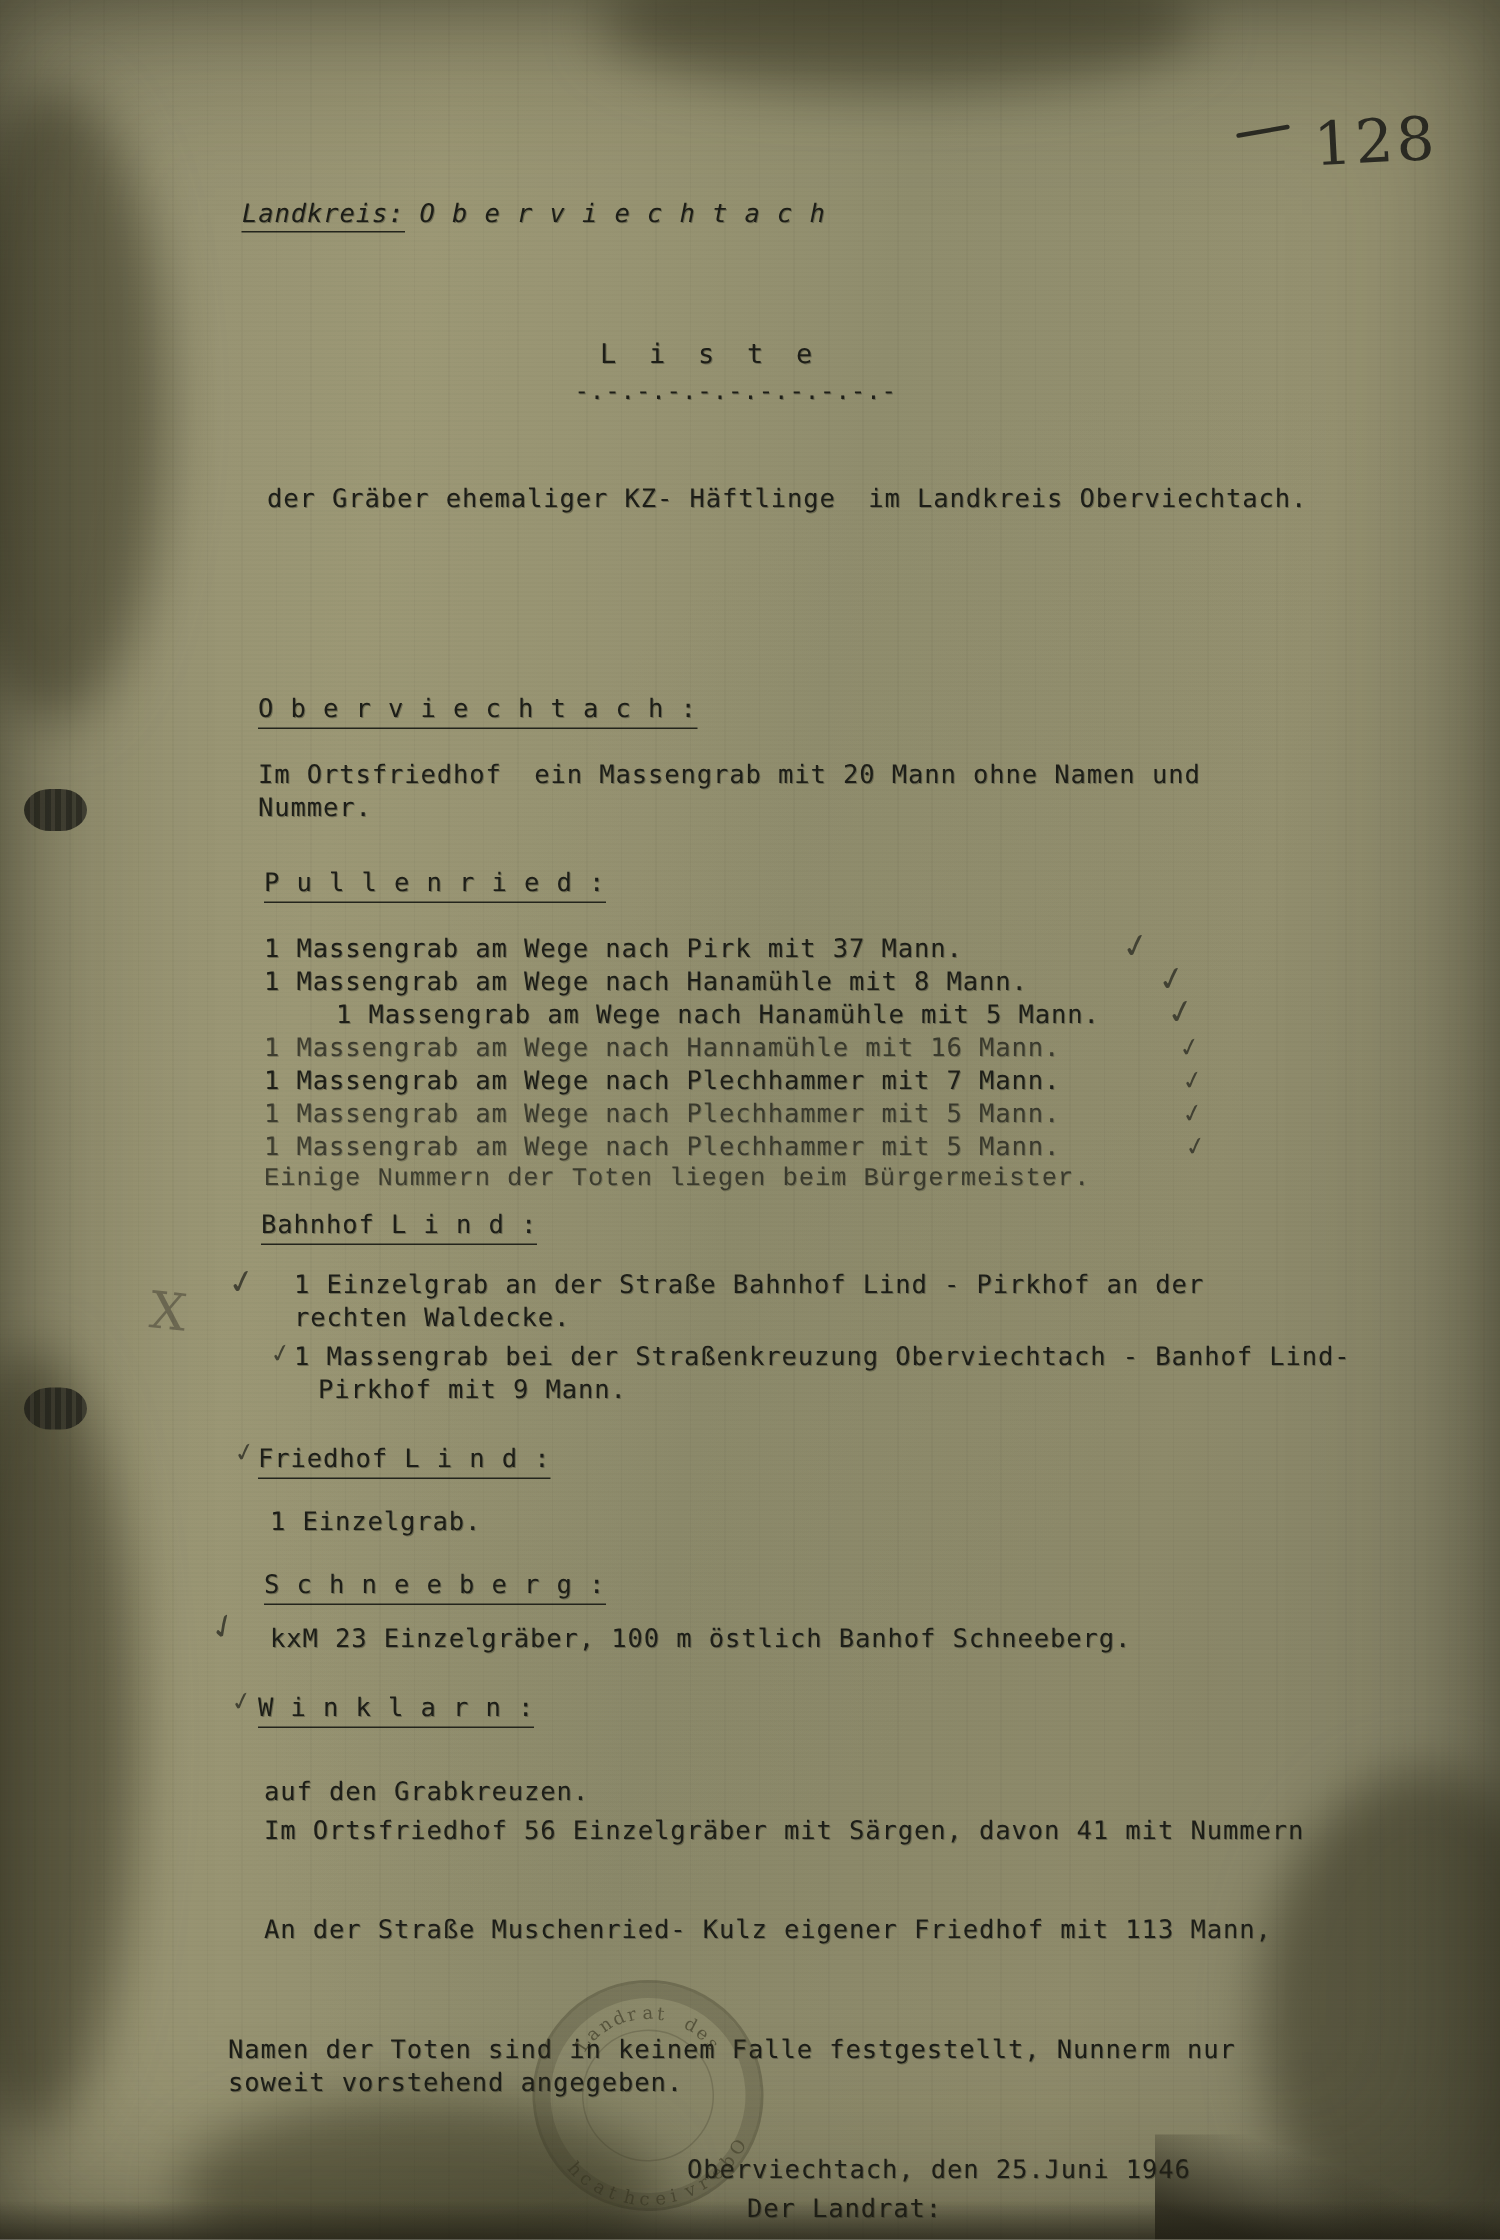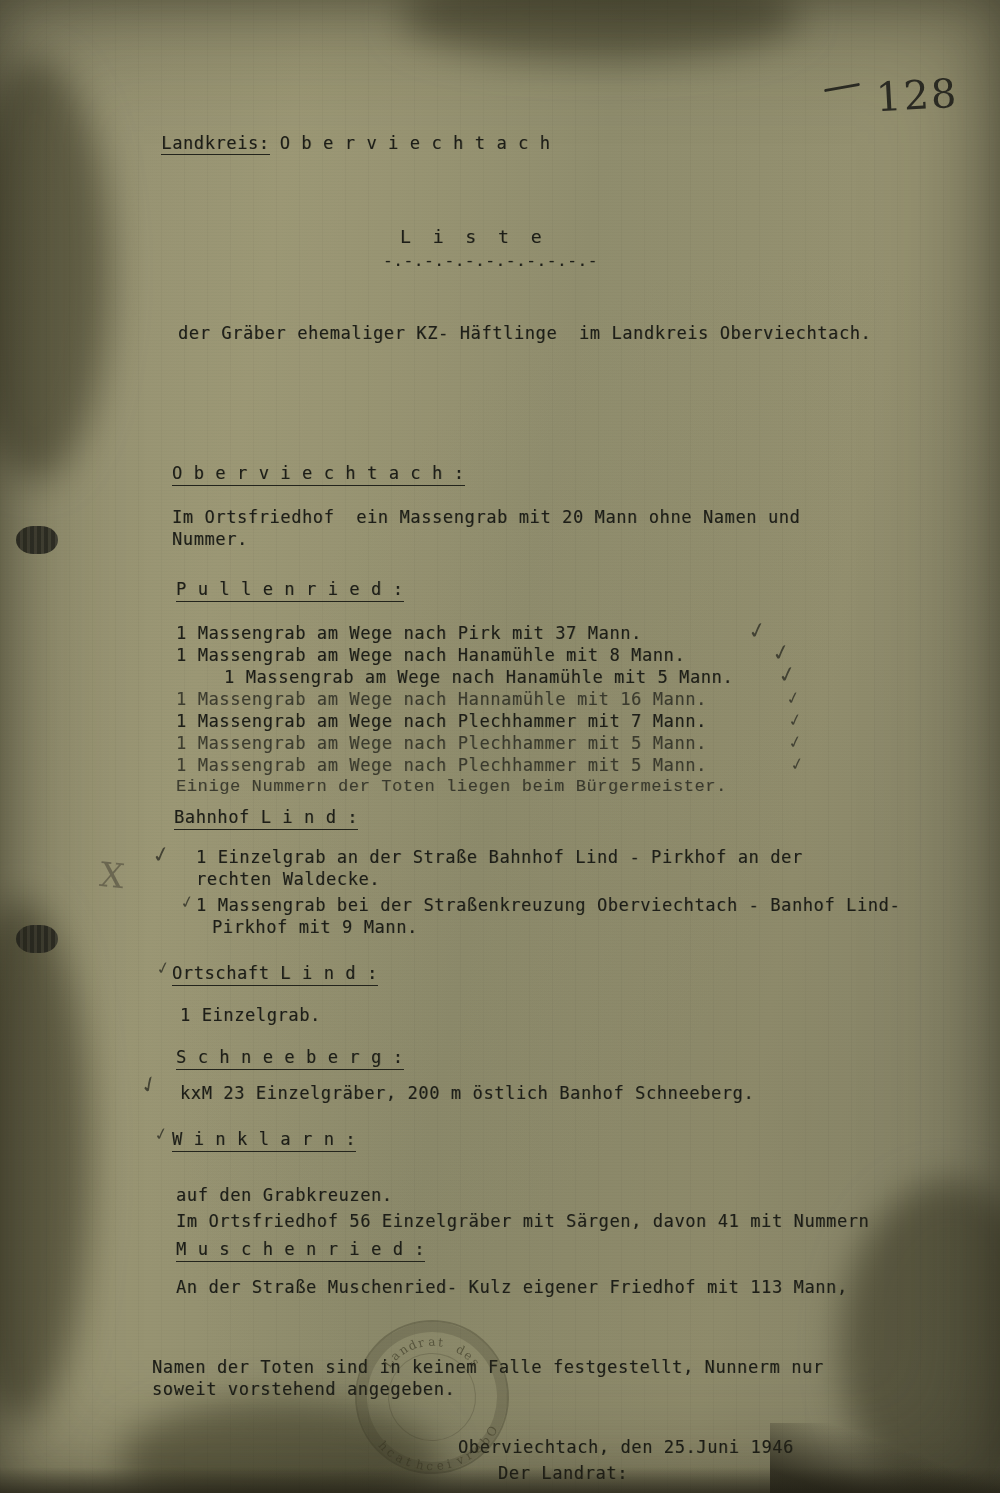--- a/index.html
+++ b/index.html
@@ -180,21 +180,21 @@
   <div class="blotch" style="right:-60px; top:1180px; width:220px; height:330px; background:#4d4b36;"></div>
   <div class="blotch" style="left:120px; top:1400px; width:320px; height:120px; background:#55533c;"></div>
   <div class="blotch" style="left:400px; top:-30px; width:400px; height:90px; background:#56543e;"></div>
 
   <div class="punch" style="top:526px;"></div>
   <div class="punch" style="top:925px;"></div>
 
   <div id="pagenum-dash"></div>
   <div id="pagenum">128</div>
 
-  <div class="typed" style="left:118px; top:110px;">
+  <div class="typed" style="left:118px; top:110px;font-style:italic;">
     <span class="u">Landkreis:</span><span style="margin-left:10px;">O b e r v i e c h t a c h</span>
   </div>
 
   <div class="typed spaced" style="left:400px; top:226px; font-size:18px;">L i s t e</div>
   <div class="typed" style="left:383px; top:250px; font-size:16px;">-.-.-.-.-.-.-.-.-.-.-</div>
 
   <div class="typed" style="left:178px; top:322px;">der Gräber ehemaliger KZ- Häftlinge  im Landkreis Oberviechtach.</div>
 
   <div class="typed u" style="left:172px; top:462px;">O b e r v i e c h t a c h :</div>
   <div class="typed" style="left:172px; top:506px;">Im Ortsfriedhof  ein Massengrab mit 20 Mann ohne Namen und</div>
@@ -220,34 +220,33 @@
 
   <div class="typed u" style="left:174px; top:806px;">Bahnhof L i n d :</div>
   <div class="typed" style="left:196px; top:846px;">1 Einzelgrab an der Straße Bahnhof Lind - Pirkhof an der</div>
   <div class="typed" style="left:196px; top:868px;">rechten Waldecke.</div>
   <div class="typed" style="left:196px; top:894px;">1 Massengrab bei der Straßenkreuzung Oberviechtach - Banhof Lind-</div>
   <div class="typed" style="left:212px; top:916px;">Pirkhof mit 9 Mann.</div>
   <div class="tick" style="left:152px; top:842px;">✓</div>
   <div class="tick small" style="left:180px; top:892px;">✓</div>
   <div class="pencil-x" style="left:100px; top:855px;">X</div>
 
-  <div class="typed u" style="left:172px; top:962px;">Ortschaft L i n d :</div>
+  <div class="typed u" style="left:172px; top:962px;">Friedhof L i n d :</div>
   <div class="typed" style="left:180px; top:1004px;">1 Einzelgrab.</div>
   <div class="tick small" style="left:156px; top:958px;">✓</div>
 
   <div class="typed u" style="left:176px; top:1046px;">S c h n e e b e r g :</div>
-  <div class="typed" style="left:180px; top:1082px;">kxM 23 Einzelgräber, 200 m östlich Banhof Schneeberg.</div>
+  <div class="typed" style="left:180px; top:1082px;">kxM 23 Einzelgräber, 100 m östlich Banhof Schneeberg.</div>
   <div class="tick" style="left:140px; top:1072px; transform:rotate(-25deg);">✓</div>
 
   <div class="typed u" style="left:172px; top:1128px;">W i n k l a r n :</div>
   <div class="typed" style="left:176px; top:1162px;margin-top:48px;">Im Ortsfriedhof 56 Einzelgräber mit Särgen, davon 41 mit Nummern</div>
   <div class="typed" style="left:176px; top:1184px;">auf den Grabkreuzen.</div>
   <div class="tick small" style="left:154px; top:1124px;">✓</div>
 
-  <div class="typed u" style="left:176px; top:1238px;">M u s c h e n r i e d :</div>
   <div class="typed" style="left:176px; top:1276px;">An der Straße Muschenried- Kulz eigener Friedhof mit 113 Mann,</div>
 
   <div class="typed" style="left:152px; top:1356px;">Namen der Toten sind in keinem Falle festgestellt, Nunnerm nur</div>
   <div class="typed" style="left:152px; top:1378px;">soweit vorstehend angegeben.</div>
 
   <div class="typed" style="left:458px; top:1436px;">Oberviechtach, den 25.Juni 1946</div>
   <div class="typed" style="left:498px; top:1462px;">Der Landrat:</div>
 
   <div id="stamp">
     <div class="inner"></div>

